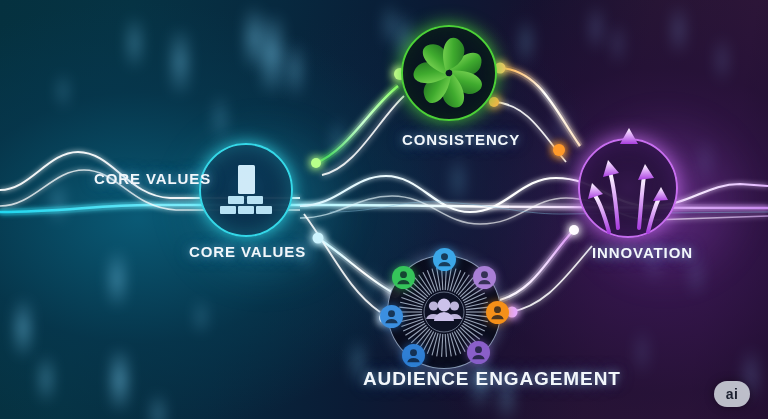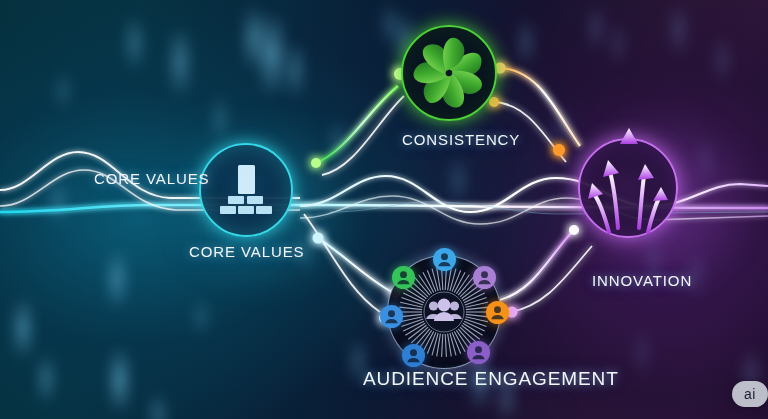--- a/index.html
+++ b/index.html
@@ -10,30 +10,31 @@
       radial-gradient(ellipse 420px 300px at 18% 52%, rgba(10,92,120,.95) 0%, rgba(6,55,78,.75) 42%, rgba(4,30,48,0) 72%),
       radial-gradient(ellipse 300px 260px at 52% 45%, rgba(12,40,70,.7) 0%, rgba(8,22,45,0) 70%),
       radial-gradient(ellipse 380px 340px at 86% 55%, rgba(62,24,92,.85) 0%, rgba(34,14,56,.5) 48%, rgba(18,10,34,0) 78%),
       linear-gradient(100deg,#05313f 0%,#063344 16%,#07293f 33%,#0a1b35 50%,#16122f 64%,#281634 78%,#2d1638 90%,#241030 100%);
   }
   .layer{position:absolute;inset:0;}
   .bokeh{position:absolute;border-radius:6px;filter:blur(7px);}
   .lbl{
     position:absolute;color:#f2f7fb;letter-spacing:.9px;
     text-shadow:0 0 8px rgba(160,220,255,.55),0 0 18px rgba(90,160,220,.35);
-    white-space:nowrap;font-weight:400;
+    white-space:nowrap;font-weight:700;
   }
   .node{position:absolute;border-radius:50%;}
   .ring{position:absolute;inset:0;border-radius:50%;}
   svg{position:absolute;left:0;top:0;overflow:visible;}
   #aibadge{
-    position:absolute;right:0;bottom:12px;width:36px;height:26px;border-radius:13px;
+    position:absolute;right:18px;bottom:12px;width:36px;height:26px;border-radius:13px;
     background:rgba(210,214,222,.88);color:#1b2030;font-size:14px;letter-spacing:.5px;
     display:flex;align-items:center;justify-content:center;
     box-shadow:0 0 10px rgba(0,0,0,.35);
+    font-weight:bold;
   }
 </style>
 </head>
 <body>
 
 <div id="stage">
 
   <div class="layer" id="bokehLayer">
       <div class="bokeh" style="left: 16px; top: 300px; width: 14px; height: 56px; opacity: 0.55; background: linear-gradient(rgba(120, 200, 235, 0.15), rgba(120, 200, 235, 0.95), rgba(120, 200, 235, 0.15));"></div>
       <div class="bokeh" style="left: 40px; top: 356px; width: 12px; height: 46px; opacity: 0.45; background: linear-gradient(rgba(120, 200, 235, 0.15), rgba(120, 200, 235, 0.95), rgba(120, 200, 235, 0.15));"></div>
@@ -373,18 +374,18 @@
       <circle cx="12" cy="9" r="3.6" fill="rgba(10,20,34,.72)"></circle>
       <path d="M5.5,19 a6.8,6.2 0 0 1 13,0 z" fill="rgba(10,20,34,.72)"></path>
           </svg>
         </div>
       </div>
   </div>
 
   <div class="lbl" style="left:94px;top:170px;font-size:15px;">CORE VALUES</div>
   <div class="lbl" style="left:189px;top:243px;font-size:15px;">CORE VALUES</div>
   <div class="lbl" style="left:402px;top:131px;font-size:15px;">CONSISTENCY</div>
-  <div class="lbl" style="left:592px;top:244px;font-size:15px;margin-top:28px;">INNOVATION</div>
+  <div class="lbl" style="left:592px;top:244px;font-size:15px;">INNOVATION</div>
   <div class="lbl" style="left:363px;top:368px;font-size:19px;">AUDIENCE ENGAGEMENT</div>
 
   <div id="aibadge">ai</div>
 
 </div>
 
 </body></html>

